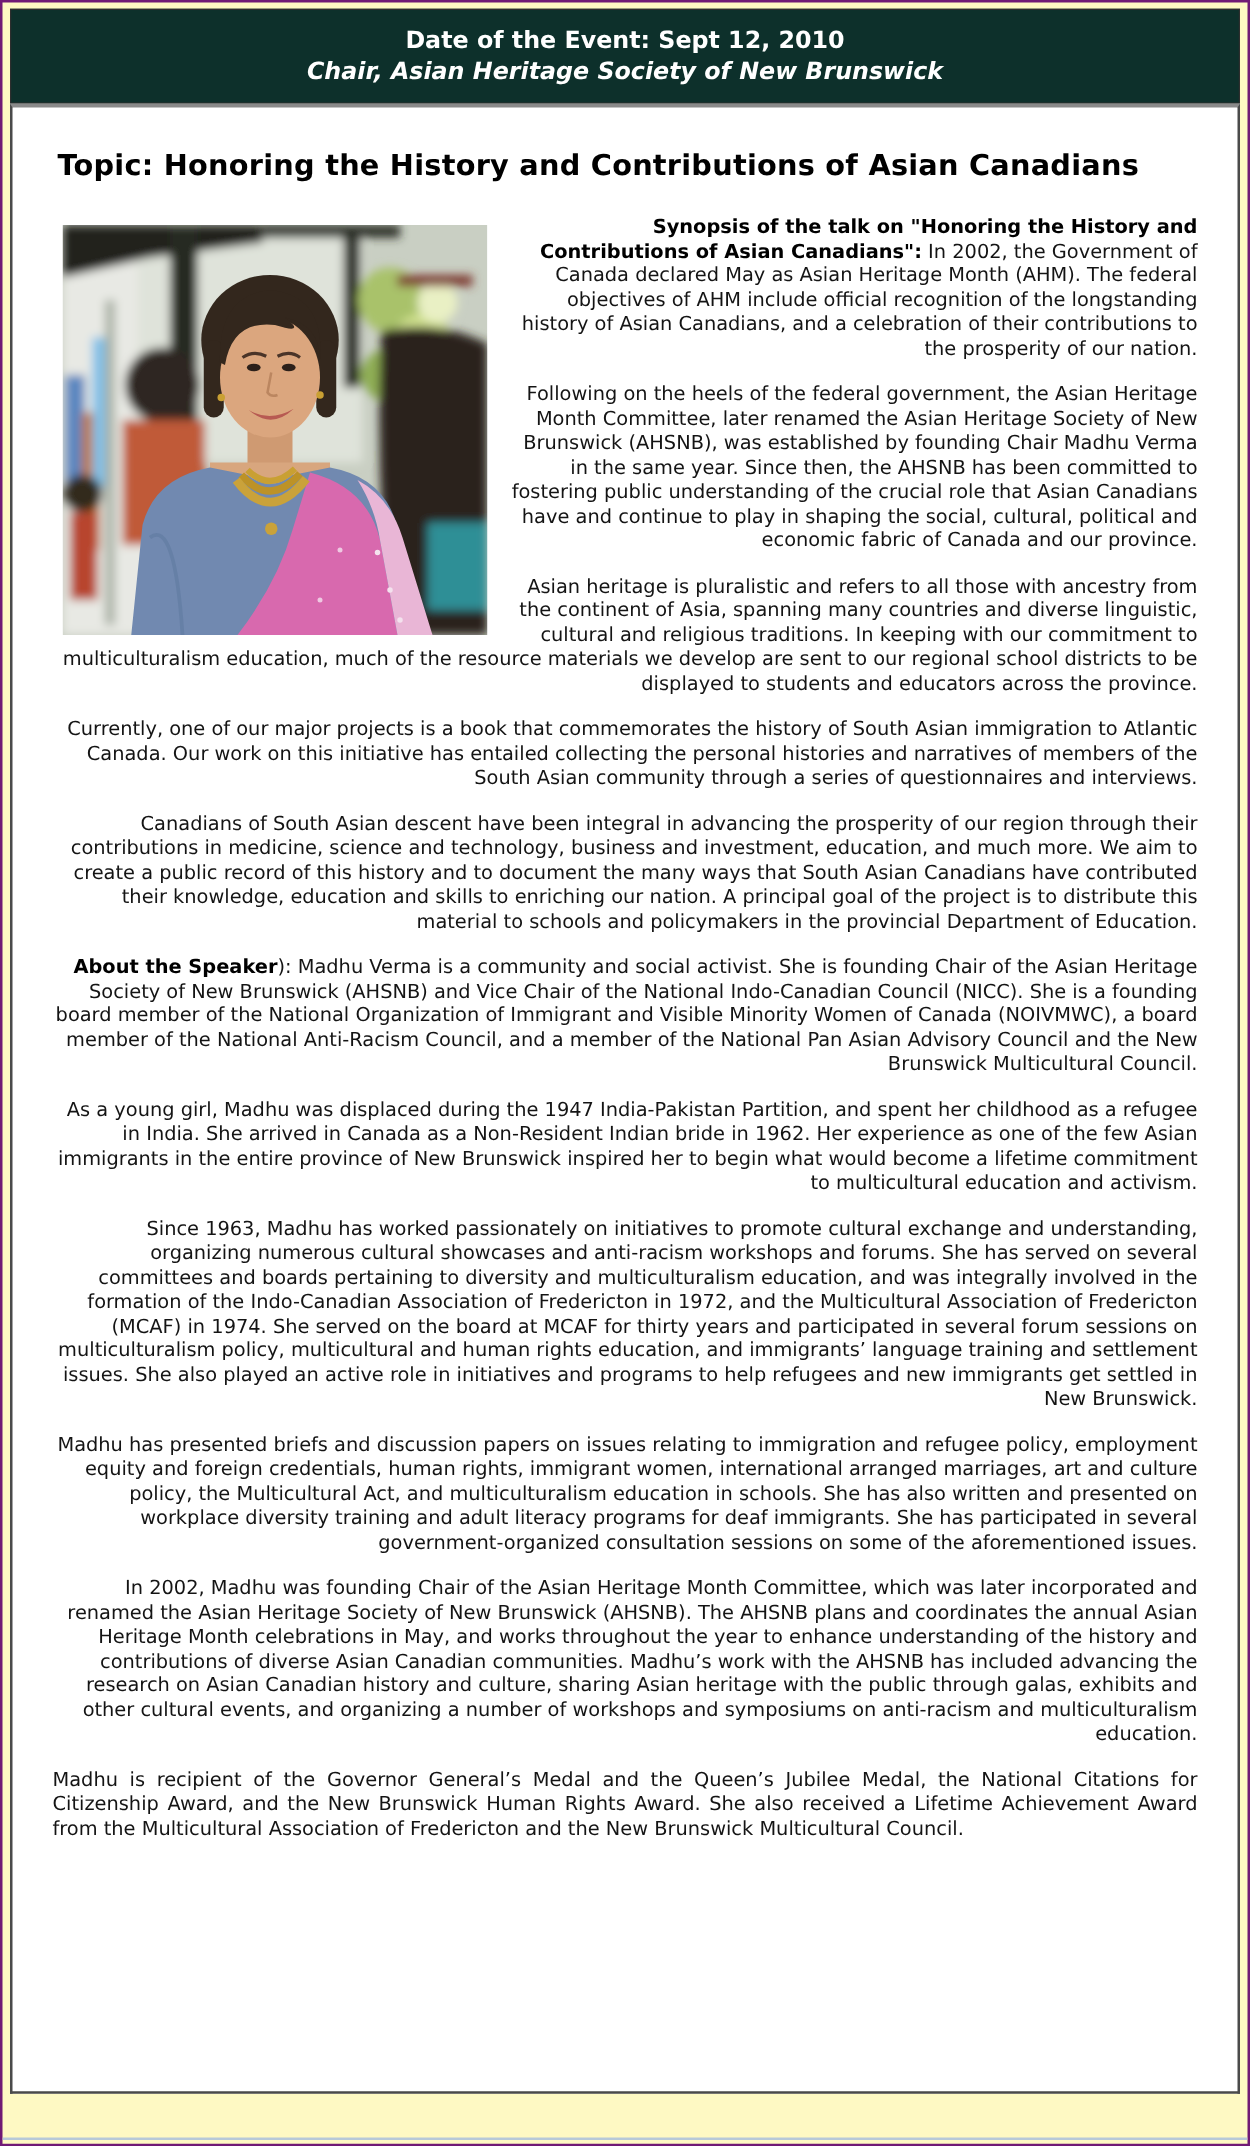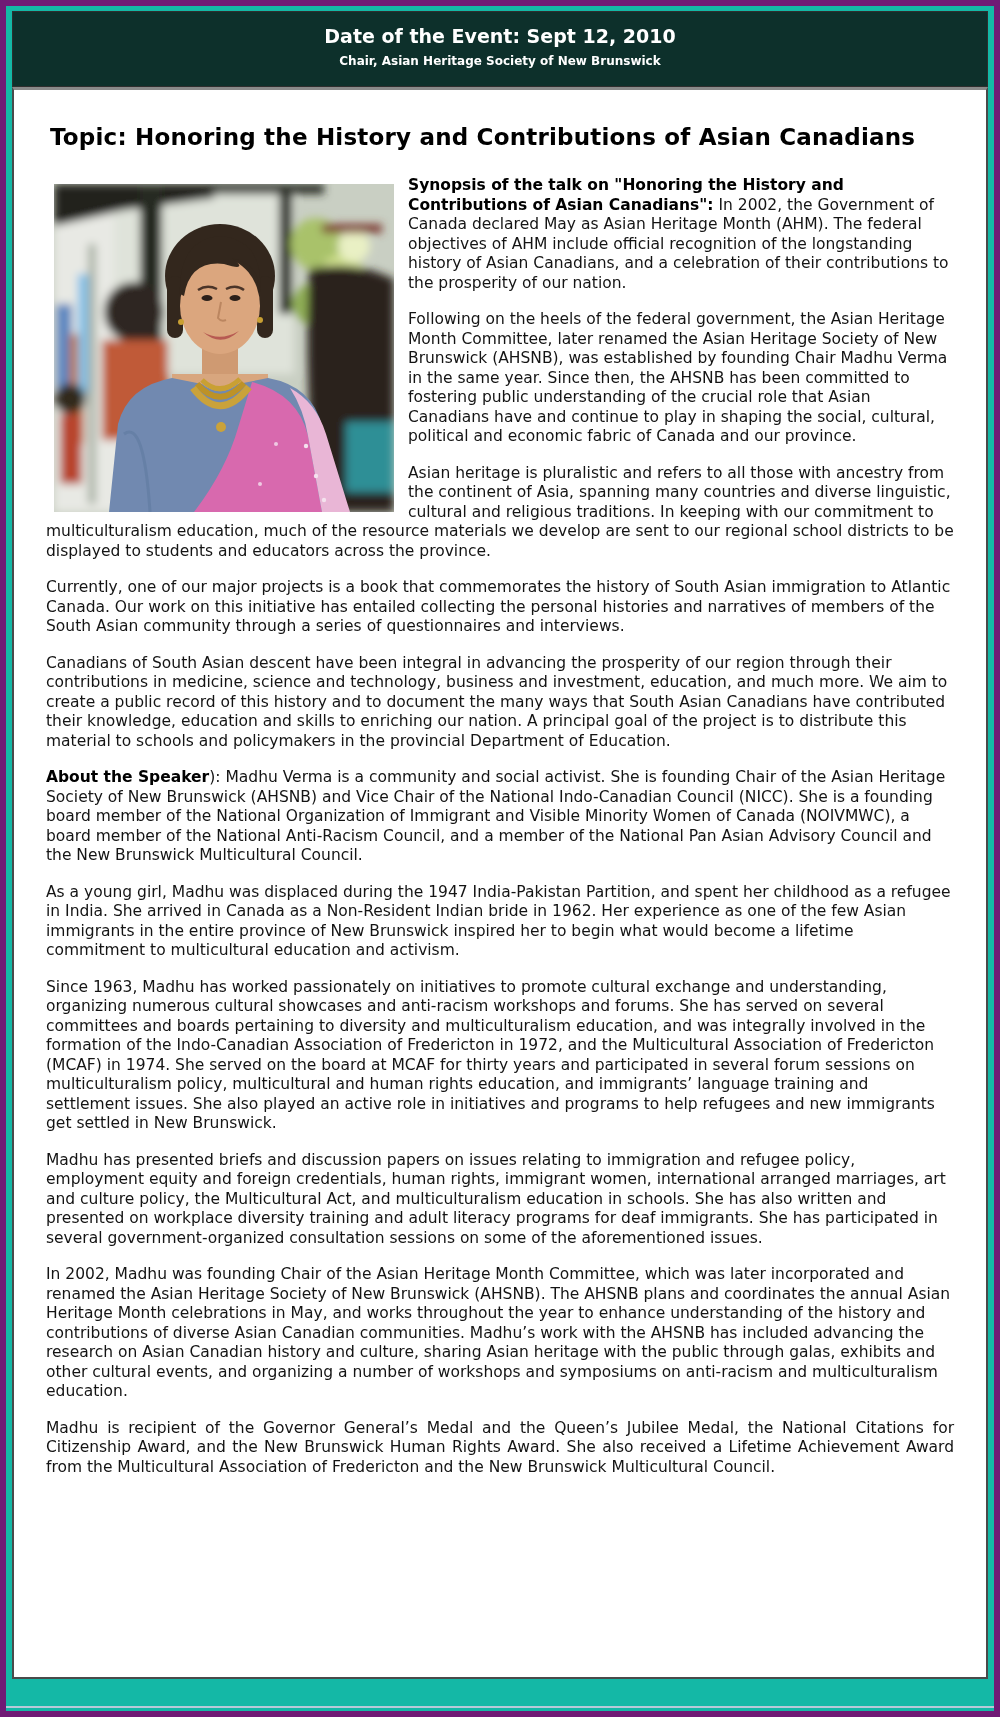--- a/index.html
+++ b/index.html
@@ -1,36 +1,36 @@
 <!DOCTYPE html>
 <html><head>
 <meta charset="utf-8">
 <style>
   html,body { margin:0; padding:0; background:#ffffff; }
   .page {
     position:relative;
     width:1000px; height:1717px;
-    background:#14b8a6;
-    border:6px solid #701a75;
+    background:#fef9c3;
+    border:2px solid #701a75;
     box-sizing:border-box;
     overflow:hidden;
     font-family:"DejaVu Sans","Liberation Sans",sans-serif;
     color:#141414;
   }
   .event-header {
     margin:5px 6px 0 6px;
     background:#0d302b;
     border:1px solid #2e2e2e;
     color:#ffffff;
     text-align:center;
     padding:12px 0 12px 0;
   }
   .event-header .line1 { font-size:19px; font-weight:bold; line-height:25px; }
   .event-header .line2 { font-size:24px; font-weight:bold; line-height:31px; }
-  .event-header .line3 { font-size:12px; font-weight:bold; line-height:25px; }
+  .event-header .line3 { font-size:19px; font-weight:bold; line-height:25px;font-style:italic; }
   .content {
     margin:0 6px;
     border:2px solid #4a4a4a;
     border-top:3px solid #8a8a8a;
     background:#ffffff;
     box-sizing:border-box;
     height:1592px;
     padding:28px 32px 0 32px;
     overflow:hidden;
   }
@@ -38,21 +38,21 @@
     font-size:23px;
     font-weight:bold;
     color:#000000;
     margin:6px 0 26px 4px;
     letter-spacing:0.2px;
   }
   .body-text p {
     font-size:15.5px;
     line-height:19.5px;
     margin:0 0 17px 0;
-    text-align:left;
+    text-align:right;
   }
   .body-text p.justify { text-align:justify; }
   .body-text b { color:#000000; }
   .photo {
     float:left;
     width:340px; height:328px;
     margin:8px 14px 6px 8px;
     overflow:hidden;
   }
   .photo svg { display:block; }

